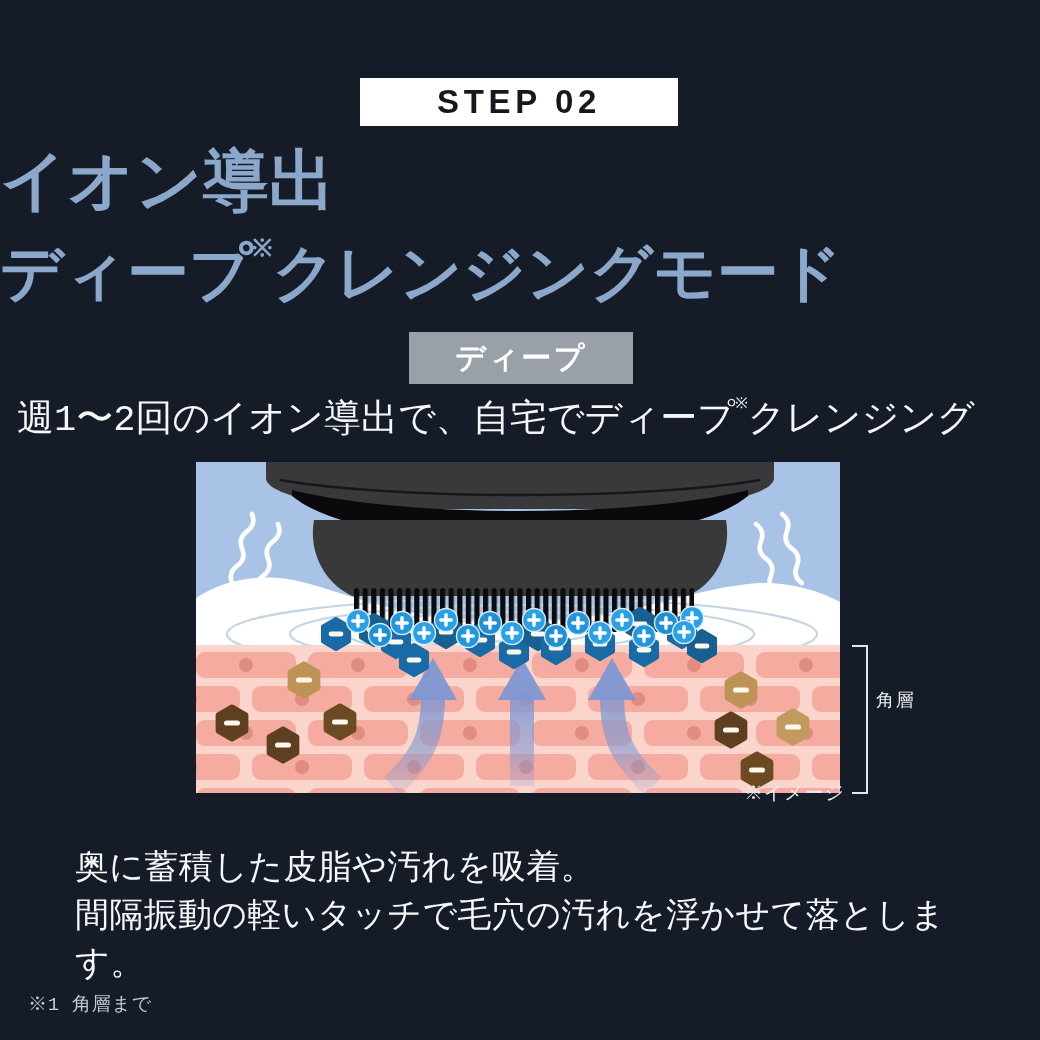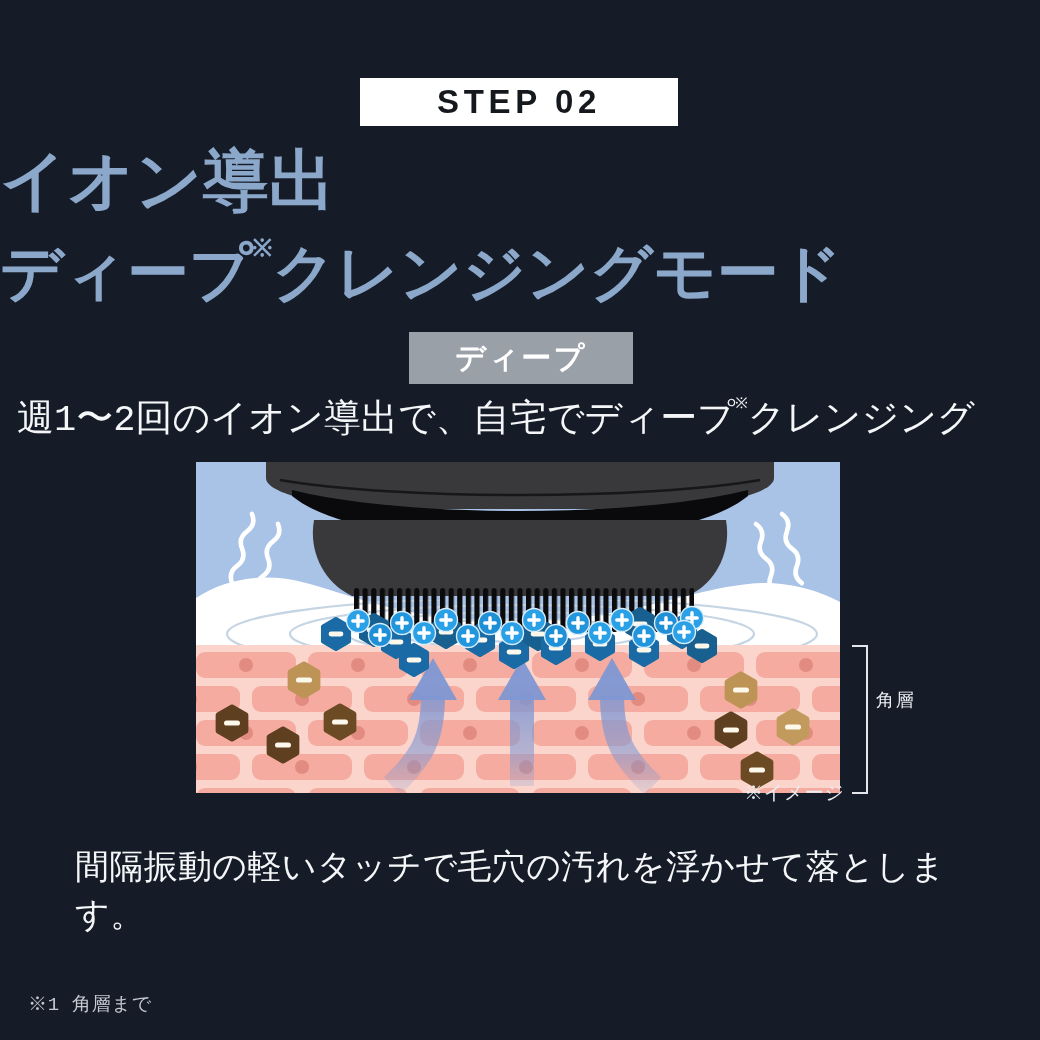--- a/index.html
+++ b/index.html
@@ -181,18 +181,19 @@
       </g>
     </svg>
   </div>
 
   <div class="abs depth-bracket"></div>
   <div class="abs depth-label">角層</div>
 
   <div class="abs illus-caption">※イメージ</div>
 
   <div class="abs body-copy">
+    <div>奥に蓄積した皮脂や汚れを吸着。</div>
     <div>間隔振動の軽いタッチで毛穴の汚れを浮かせて落とします。</div>
   </div>
 
   <div class="abs footnote">※1 角層まで</div>
 
 </div>
 
 </body></html>

